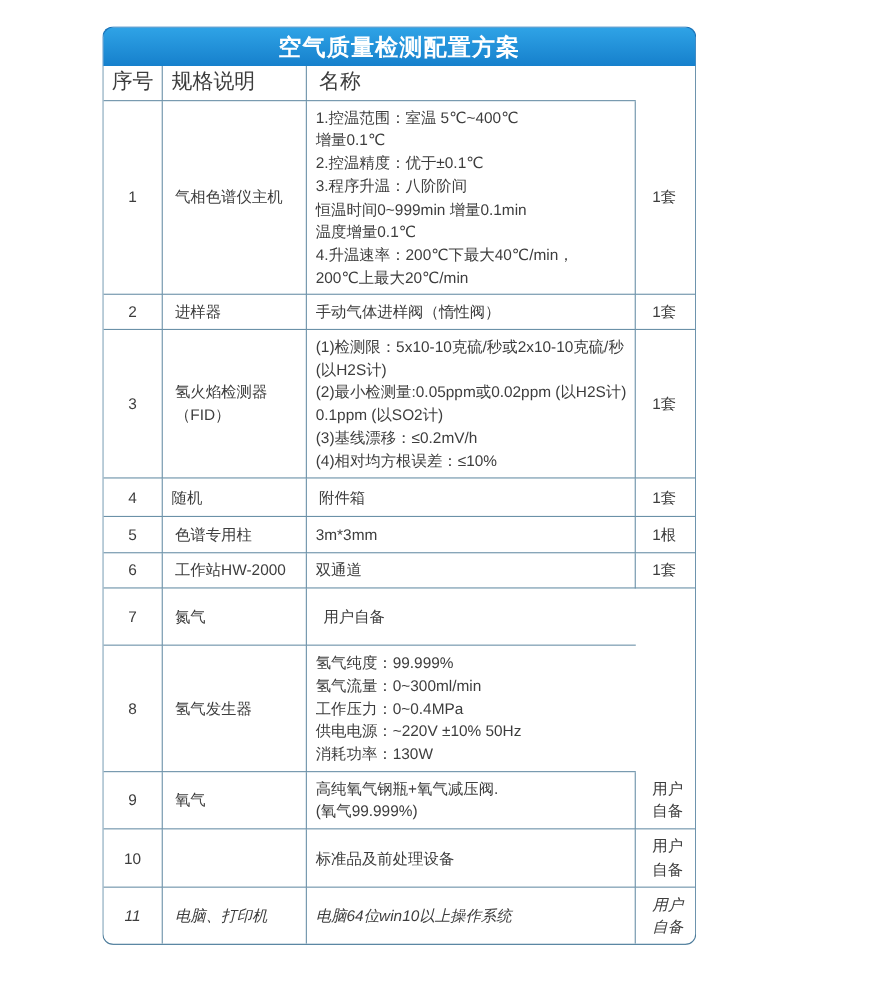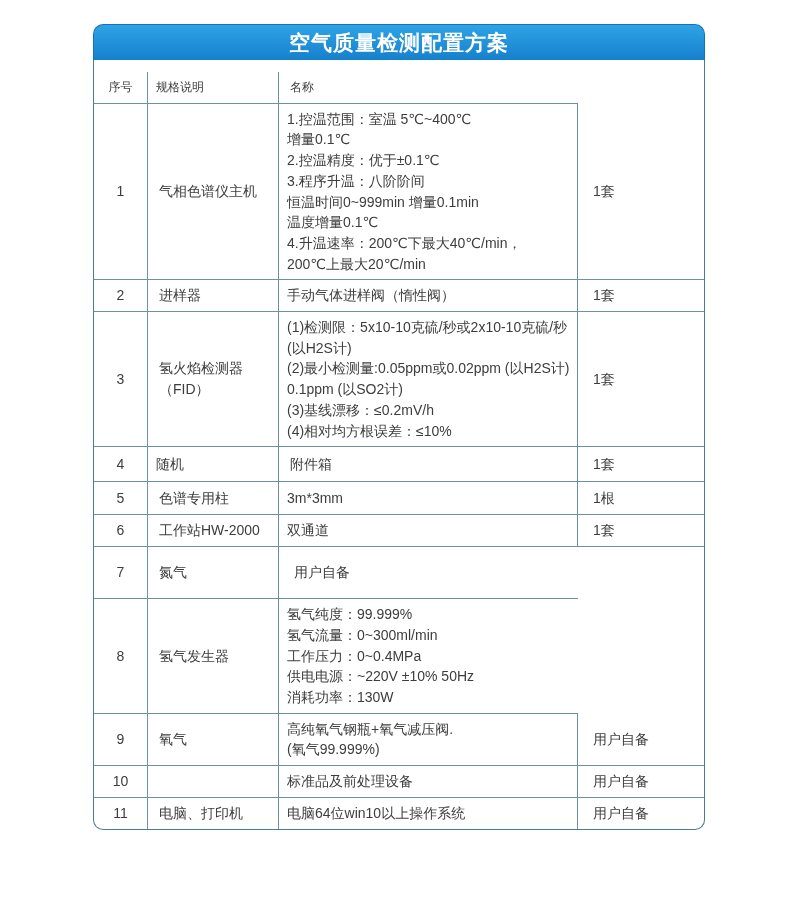--- a/index.html
+++ b/index.html
@@ -15,21 +15,21 @@
   html, body {
     width: 790px; height: 903px;
     background: #ffffff;
     font-family: "Liberation Sans", "DejaVu Sans", sans-serif;
     color: var(--text);
     overflow: hidden;
   }
   .sheet {
     position: absolute;
     left: 93px; top: 24px;
-    width: 612px;
+    width: 540px;
   }
   .title-bar {
     height: 36px;
     background: linear-gradient(to bottom, var(--title-bar-top), var(--title-bar-bottom));
     border: 1px solid var(--title-border);
     border-bottom: none;
     border-radius: 10px 10px 0 0;
     display: flex;
     align-items: center;
     justify-content: center;
@@ -55,34 +55,34 @@
     align-items: center;
     font-size: 14px;
     line-height: 20.7px;
     padding: 5px 6px 5px 8px;
   }
   .cell:not(:last-child) { border-right: 1px solid var(--grid-line); }
   .c-no   { justify-content: center; padding-left: 2px; padding-right: 2px; }
   .c-name { padding-left: 11px; }
   .c-spec { white-space: pre-line; }
   .c-qty  { padding-left: 15px; }
-  .header-row .cell { font-size: 12px; margin-top: 12px; }
+  .header-row .cell { font-size: 19px; }
   .header-row { min-height: 28px; }
   
   #rows .trow:nth-child(1)  { min-height: 175px; }
   #rows .trow:nth-child(2)  { min-height: 30px; }
   #rows .trow:nth-child(3)  { min-height: 132px; }
   #rows .trow:nth-child(4)  { min-height: 35px; }
   #rows .trow:nth-child(5)  { min-height: 33px; }
   #rows .trow:nth-child(6)  { min-height: 32px; }
   #rows .trow:nth-child(7)  { min-height: 52px; }
   #rows .trow:nth-child(8)  { min-height: 105px; }
   #rows .trow:nth-child(9)  { min-height: 51px; }
   #rows .trow:nth-child(10) { min-height: 30px; }
-  #rows .trow:nth-child(11) { min-height: 30px; }
+  #rows .trow:nth-child(11) { min-height: 30px; font-style: italic; }
 </style>
 </head>
 <body>
 
 <div class="sheet">
   <div class="title-bar">
     <span>空气质量检测配置方案</span>
   </div>
   <div class="table-body">
     <div class="trow header-row">

